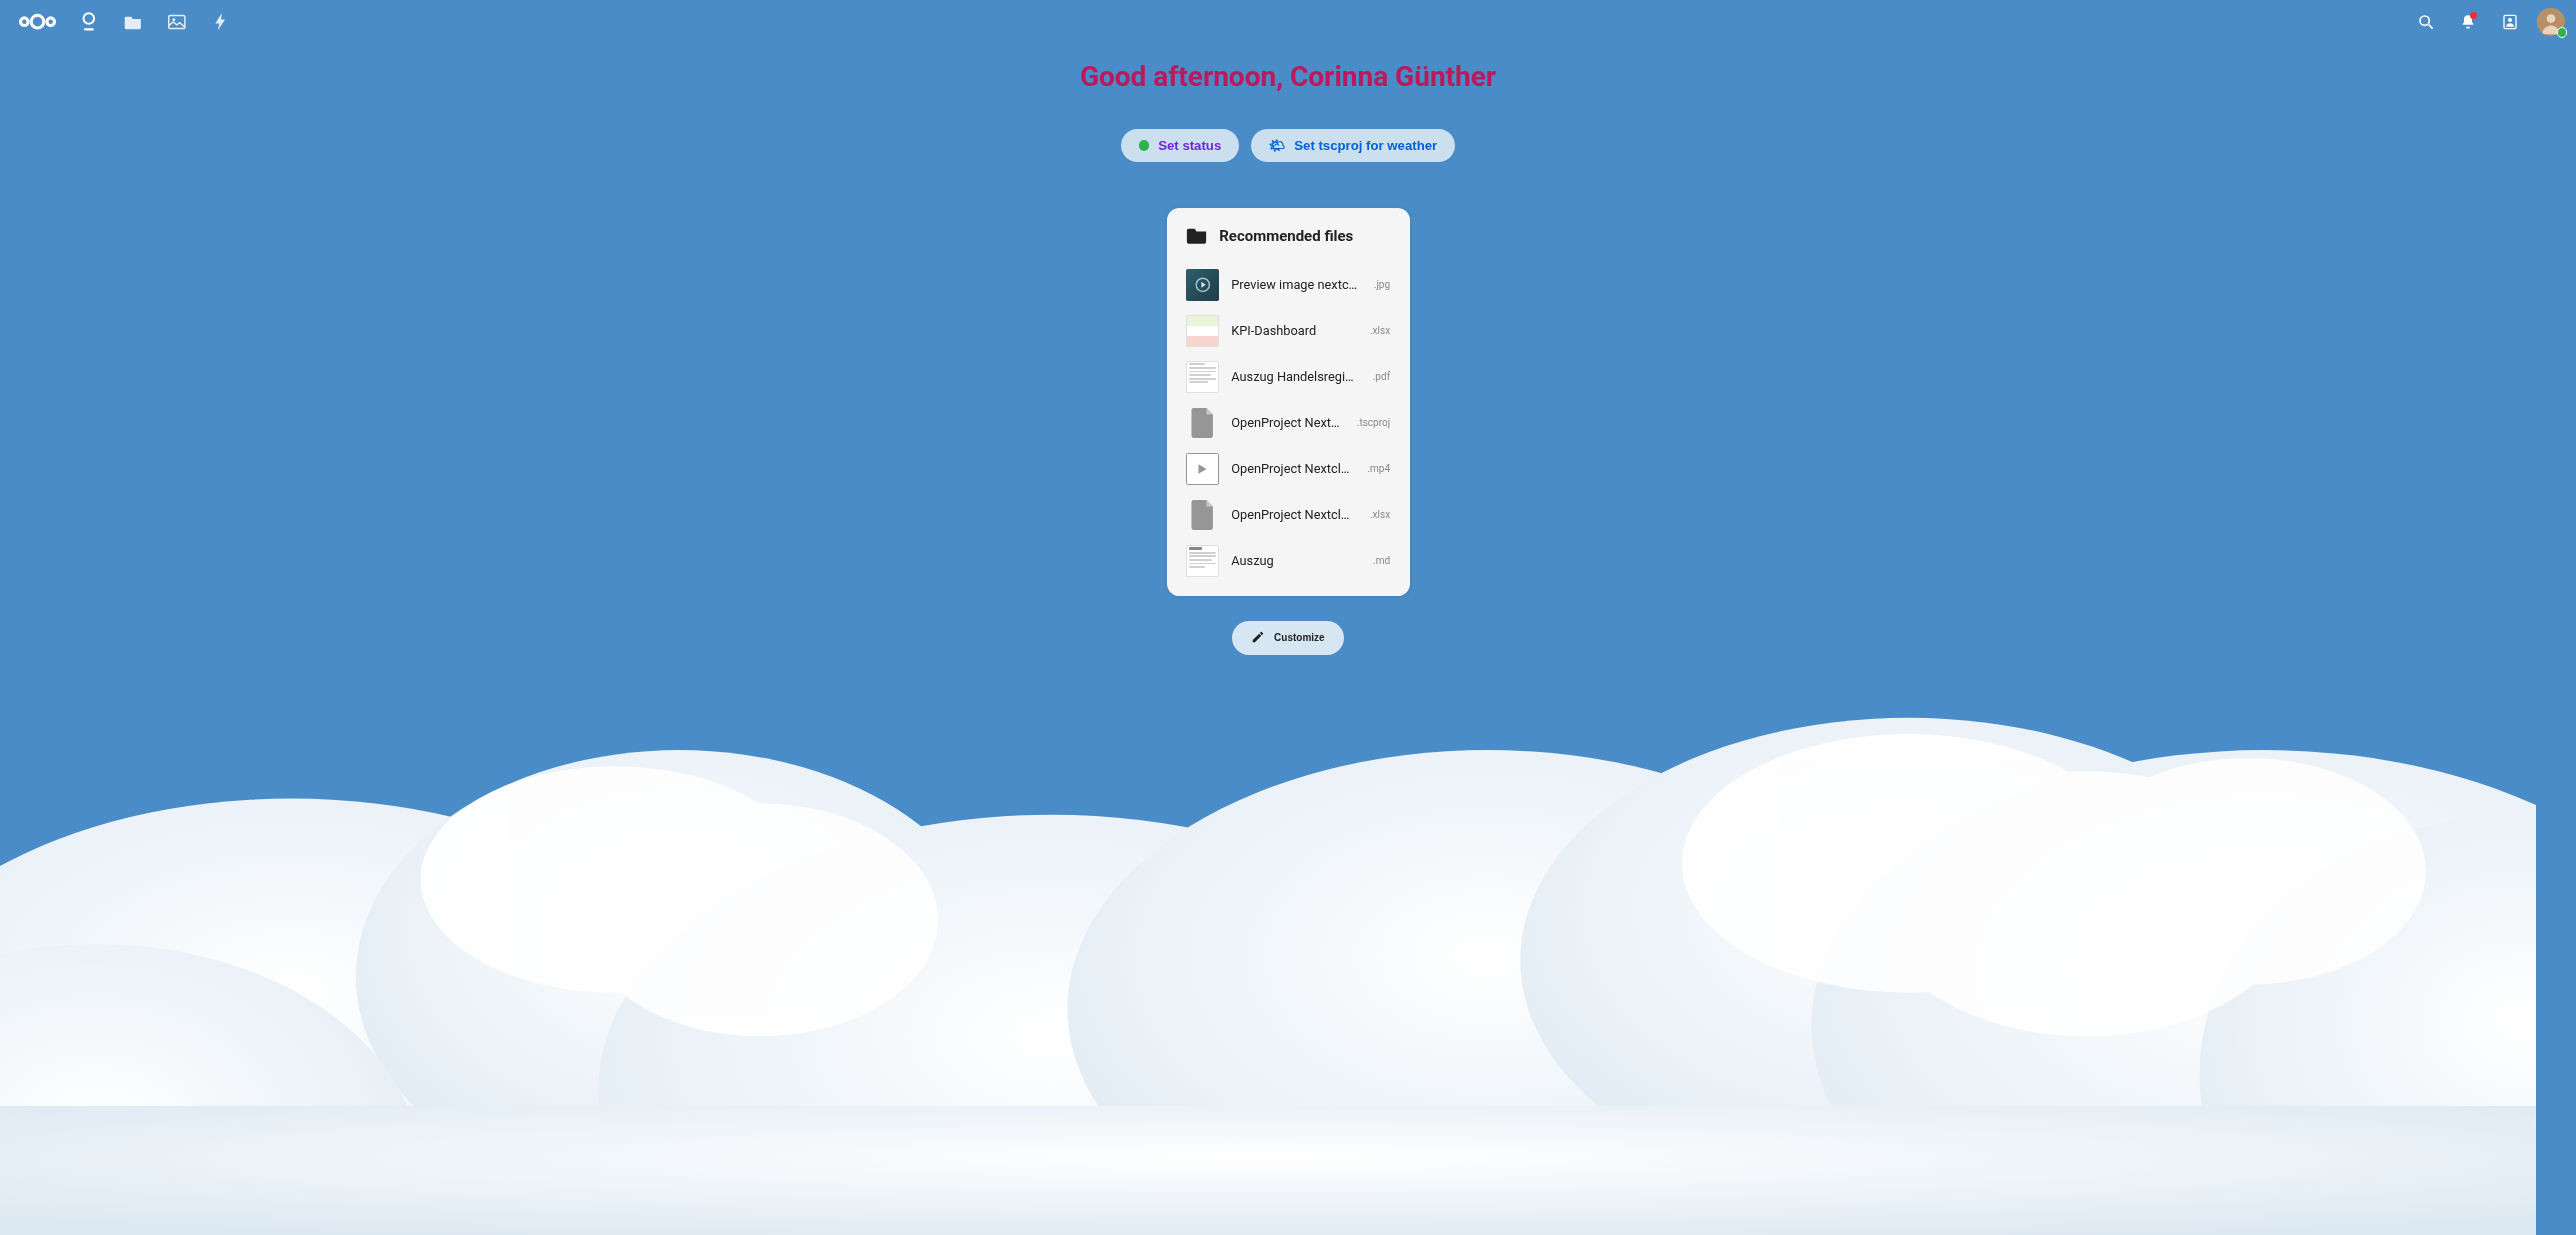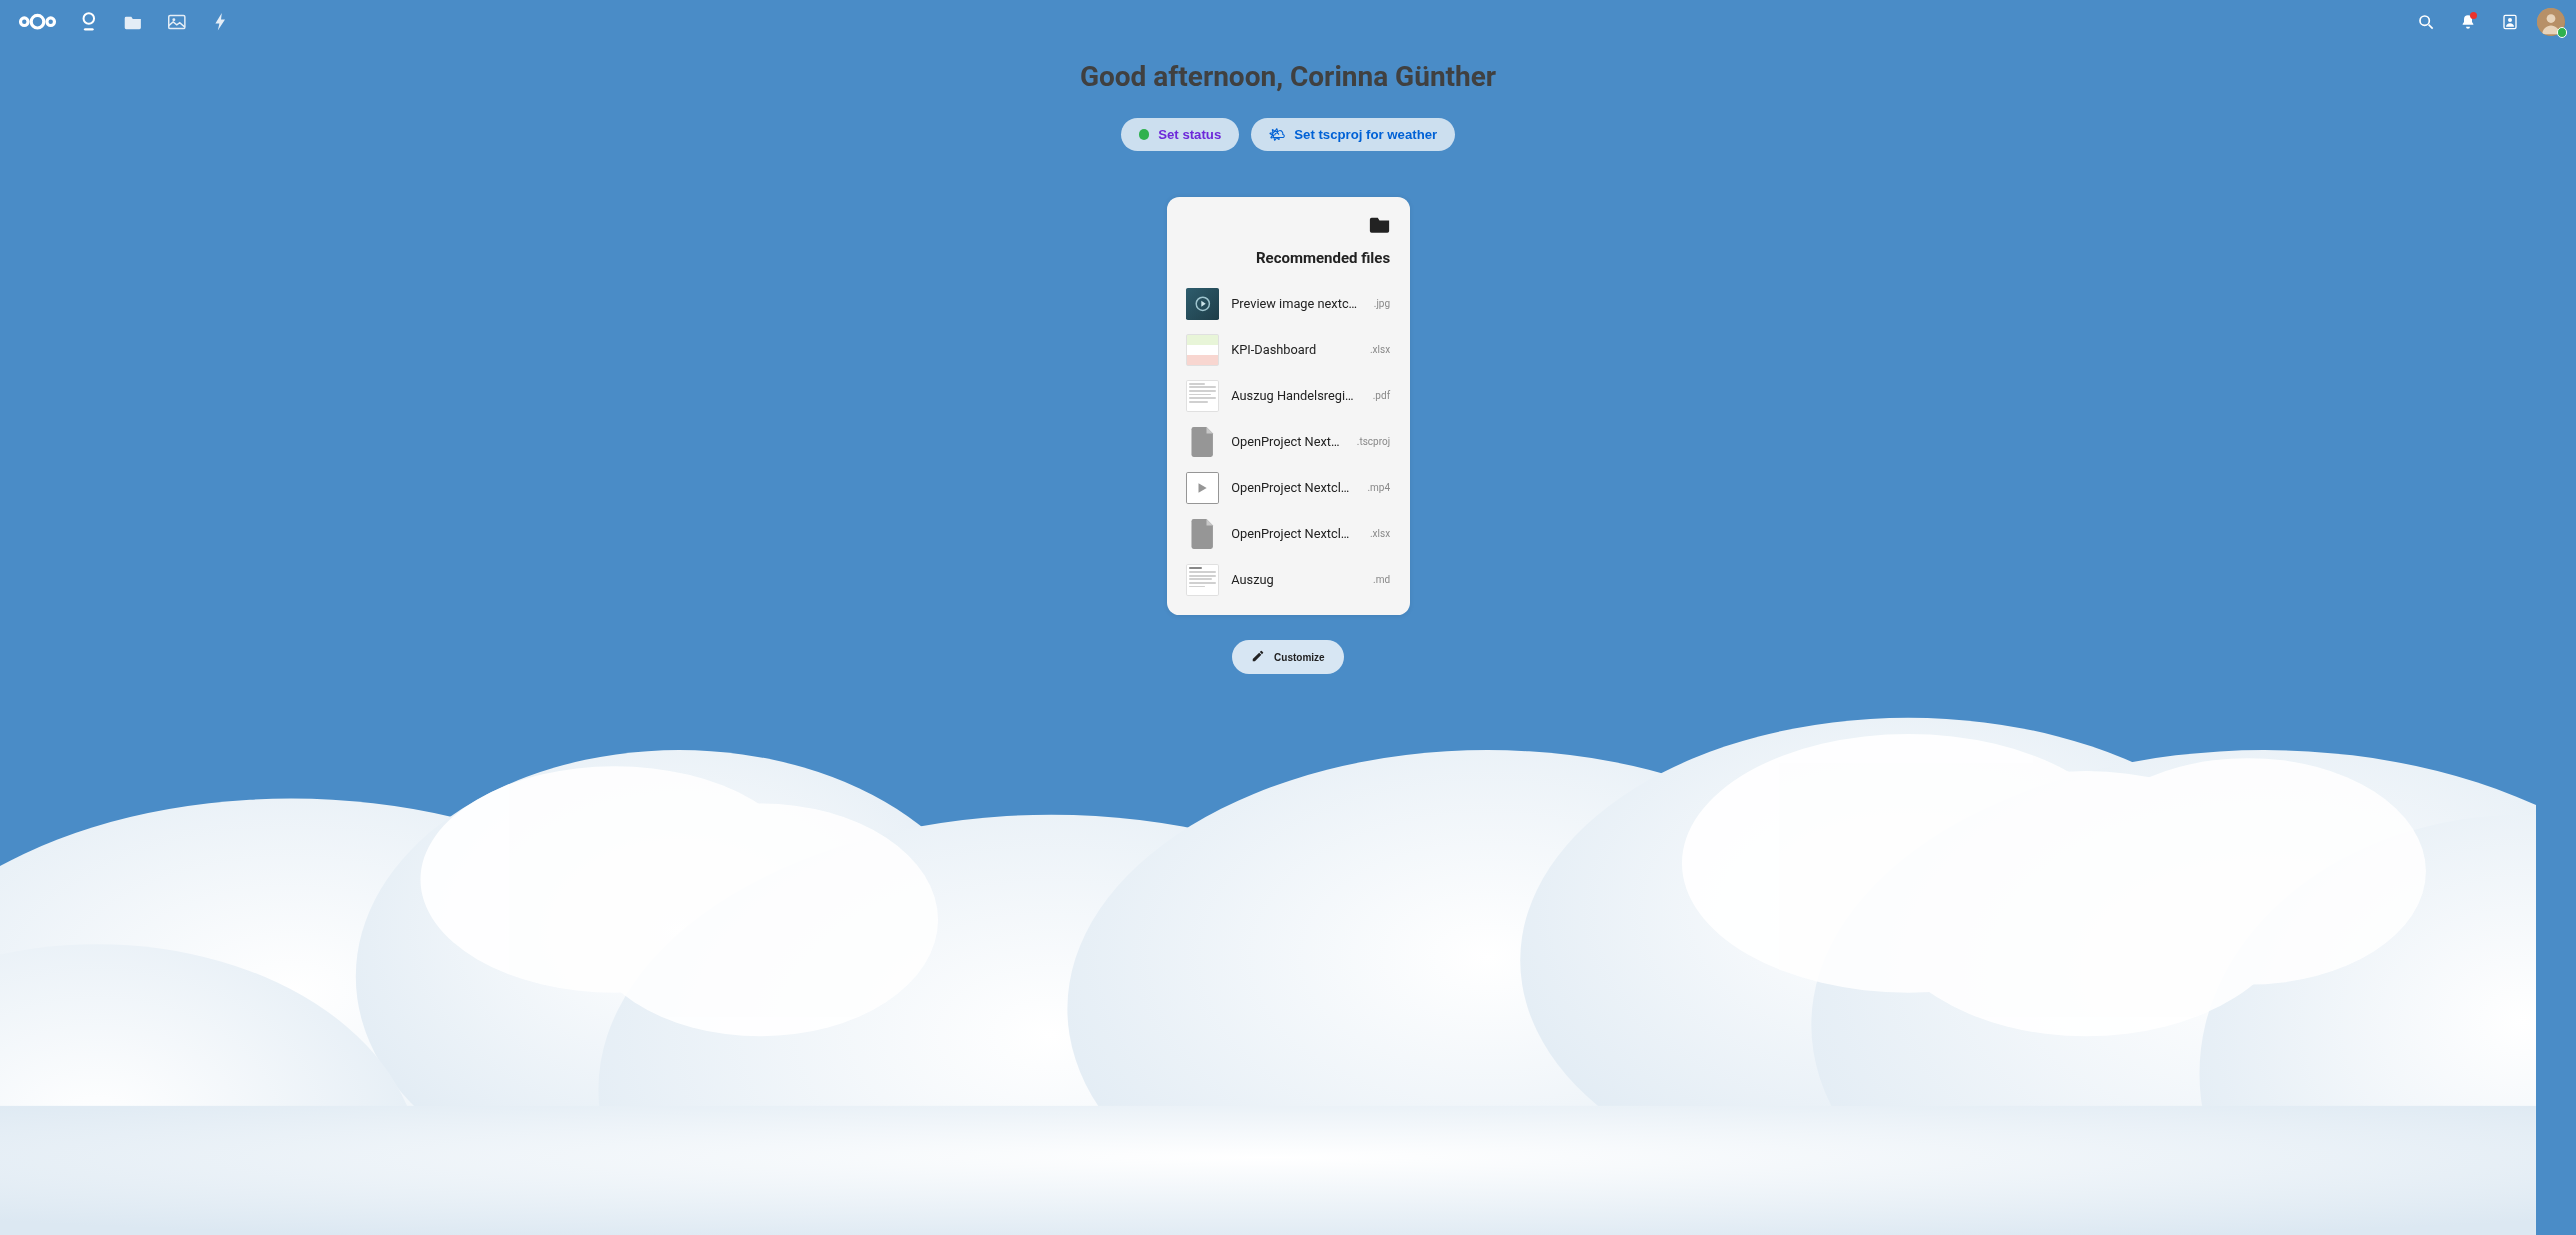--- a/index.html
+++ b/index.html
@@ -74,24 +74,24 @@
   }
   .main {
     position: relative;
     z-index: 5;
     display: flex;
     flex-direction: column;
     align-items: center;
     padding-top: 16px;
   }
   .greeting {
-    color: #404040;
+    color: #be185d;
     font-size: 28px;
     font-weight: 700;
-    margin-bottom: 25px;
+    margin-bottom: 36px;
   }
   .pill-row { display: flex; gap: 12.3px; margin-bottom: 46px; }
   .pill {
     background: rgba(255,255,255,0.72);
     color: #6d28d9;
     font-weight: 700;
     font-size: 13.2px;
     padding: 8.8px 17.6px;
     border-radius: 880px;
     display: flex;
@@ -105,23 +105,22 @@
   }
   .pill.weather { color: #0061d5; }
   .card {
     background: #f5f5f5;
     border-radius: 12.3px;
     width: 243px;
     padding: 16px 10.6px 12.3px 10.6px;
     box-shadow: 0 0.9px 5.3px rgba(0,0,0,0.08);
   }
   .card-header {
-    display: flex; align-items: flex-end; gap: 12.3px;
+    display: flex; align-items: flex-start; gap: 12.3px;
     padding: 3.5px 8.8px 14px 8.8px;
-    flex-direction: column;
   }
   .card-header .folder-ic { color: #222; }
   .card-title { font-size: 15px; font-weight: 700; color: #222; }
   .file-row {
     display: flex; align-items: center; gap: 12.3px;
     padding: 7px 8.8px;
     border-radius: 7px;
     cursor: pointer;
   }
   .thumb {

